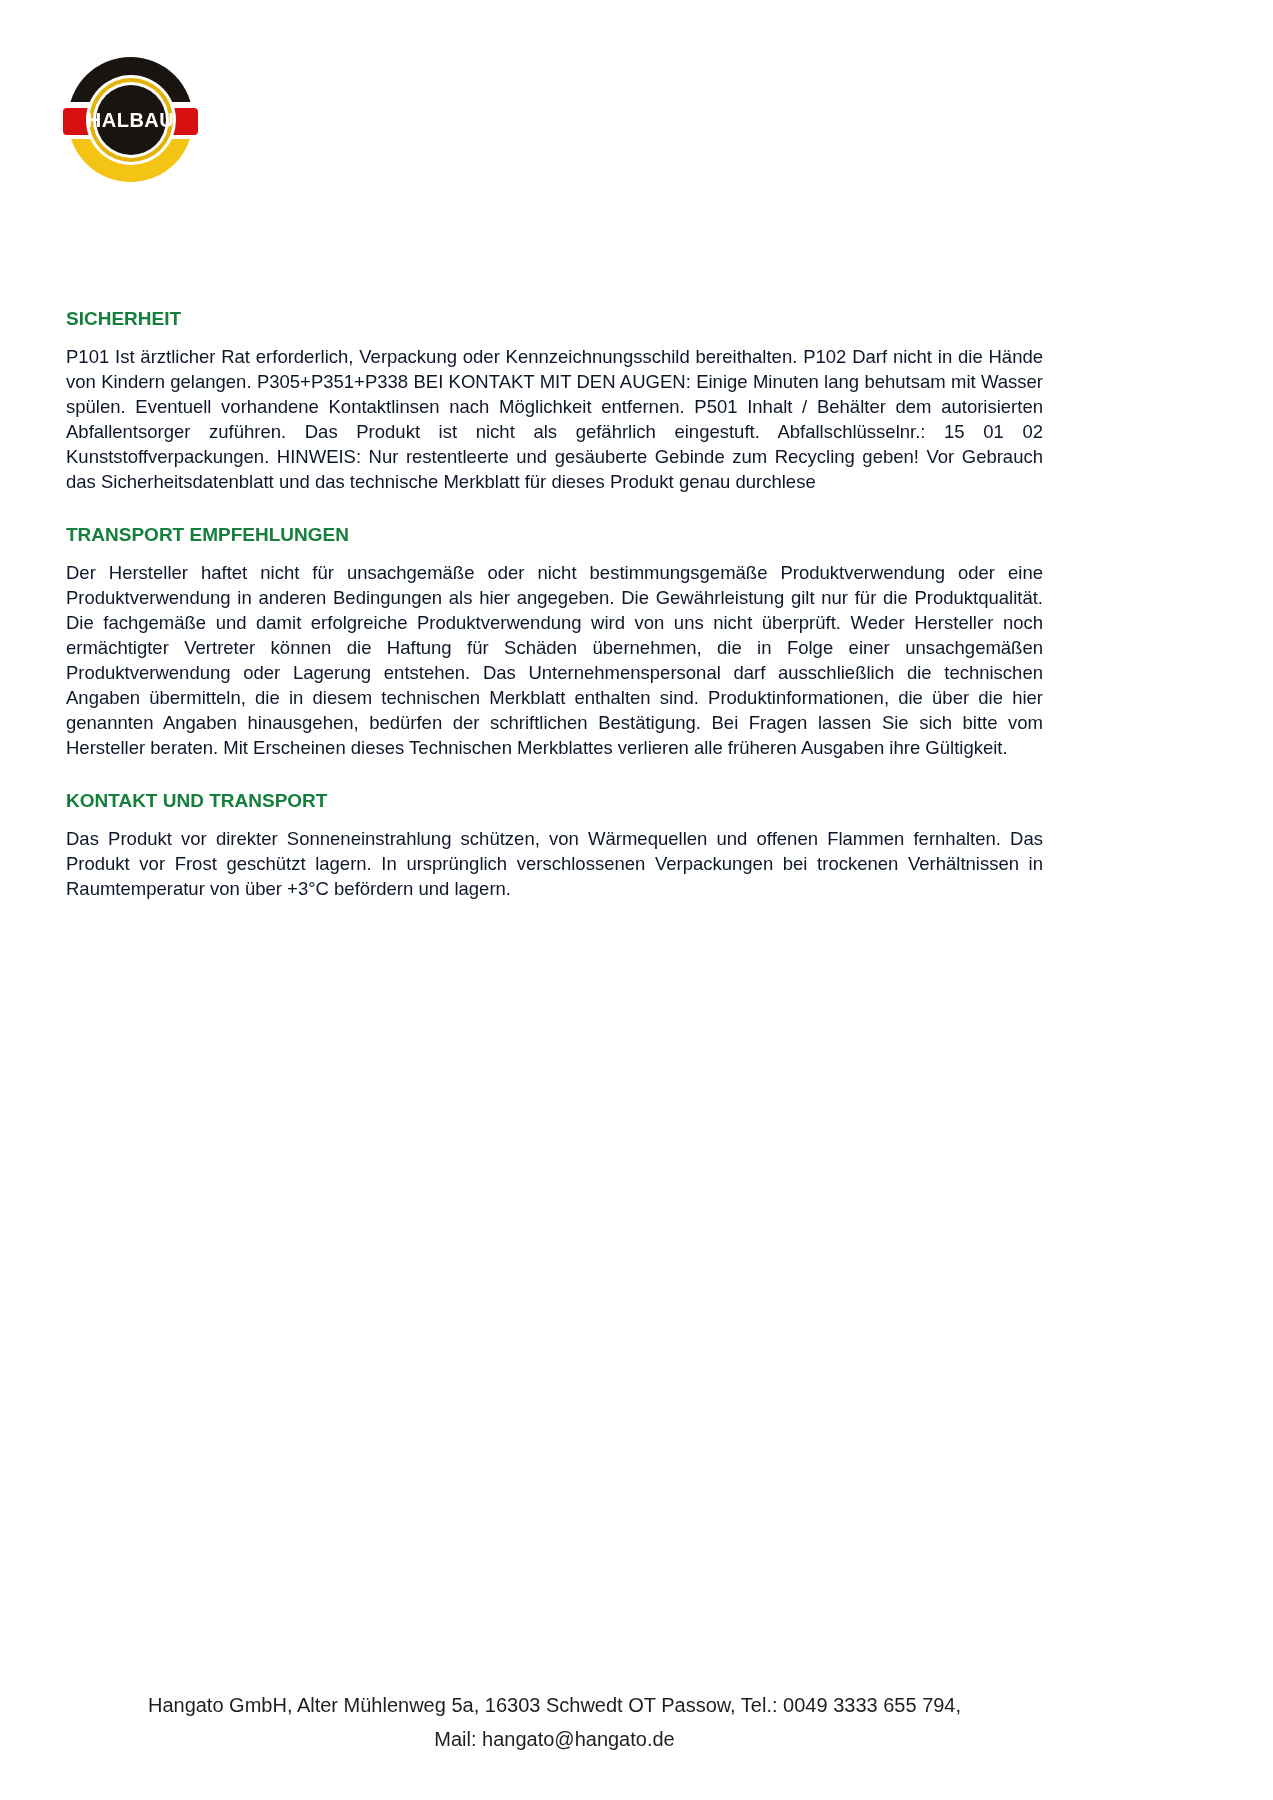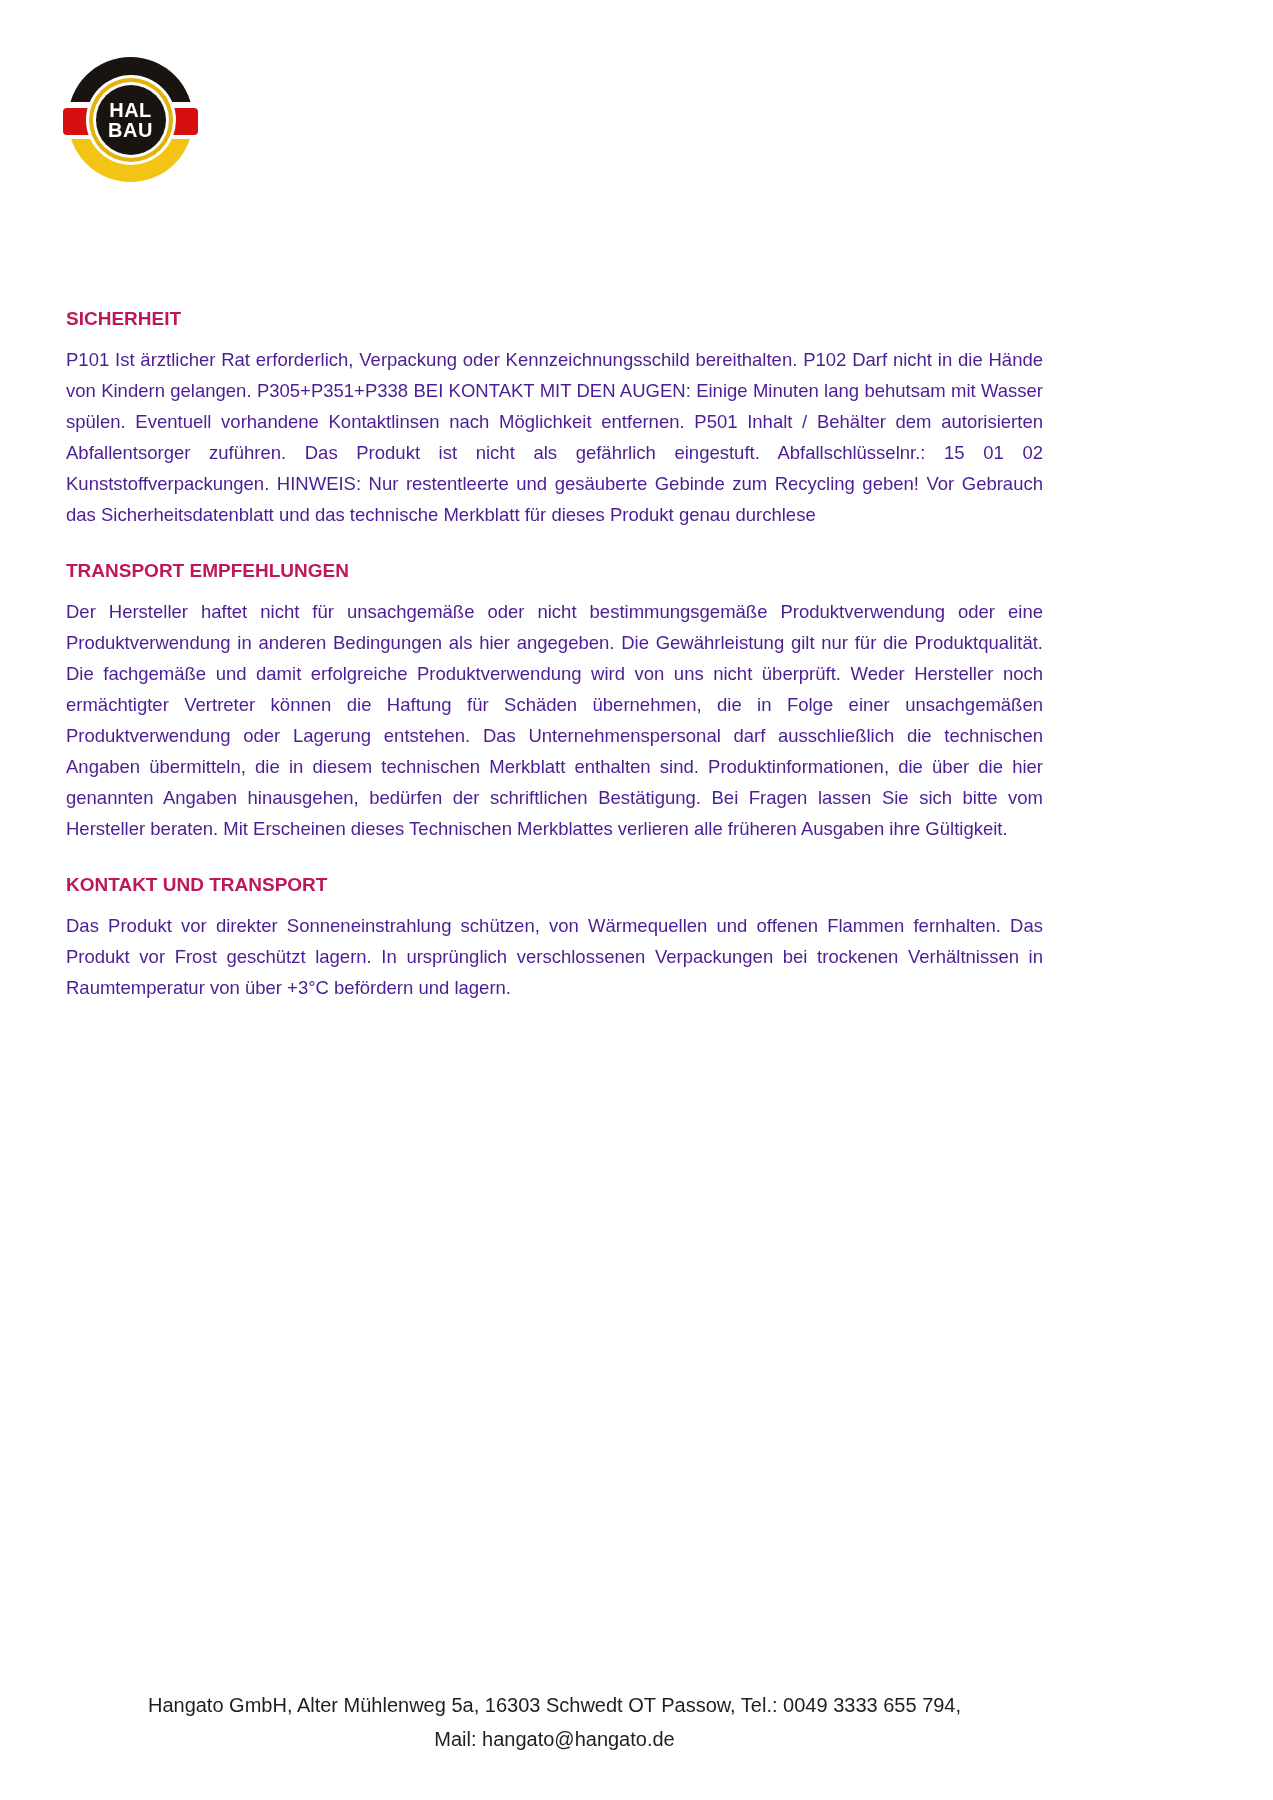--- a/index.html
+++ b/index.html
@@ -49,21 +49,21 @@
     position: absolute;
     left: 50%;
     top: 50%;
     transform: translate(-50%, -50%);
     width: 70px;
     height: 70px;
     border-radius: 50%;
     background: #1a1410;
     box-shadow: 0 0 0 3px #ffffff, 0 0 0 7px #e3b309, 0 0 0 10px #ffffff;
     display: flex;
-    flex-direction: column;
+    flex-direction: row;
     align-items: center;
     justify-content: center;
   }
   .logo-inner span {
     color: #ffffff;
     font-weight: 700;
     font-size: 20px;
     line-height: 20px;
     letter-spacing: 0.5px;
   }
@@ -73,29 +73,29 @@
     position: absolute;
     left: 66px;
     top: 306px;
     width: 977px;
   }
   .content h2 {
     margin: 0 0 13px 0;
     font-size: 19px;
     line-height: 25px;
     font-weight: 700;
-    color: #be185d;
+    color: #15803d;
   }
   .content p {
     margin: 0 0 28px 0;
     font-size: 18.5px;
-    line-height: 31px;
+    line-height: 25px;
     text-align: justify;
     hyphens: none;
-    color: #4c1d95;
+    color: #0f172a;
   }
 
   
   .footer {
     position: absolute;
     left: 66px;
     width: 977px;
     bottom: 44px;
     text-align: center;
     font-size: 20px;

